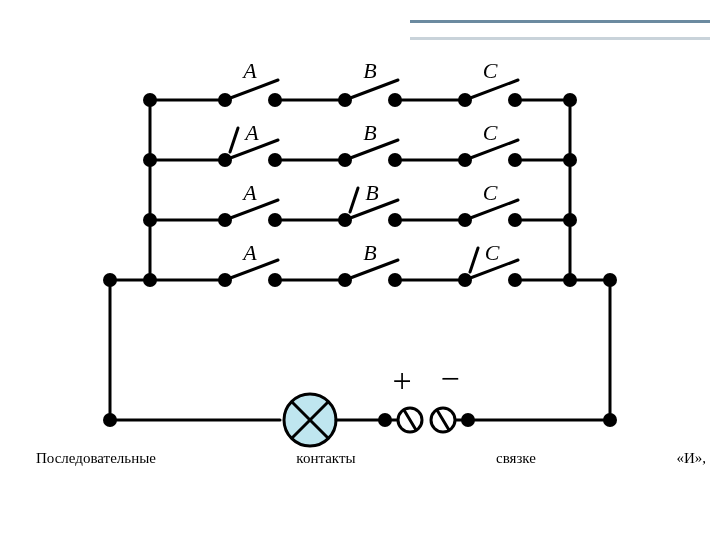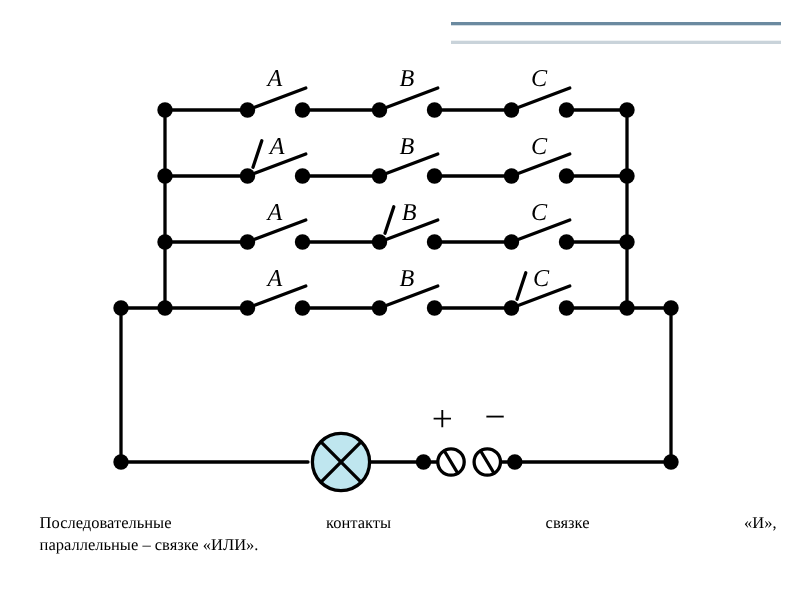--- a/index.html
+++ b/index.html
@@ -18,21 +18,21 @@
     left: 410px;
     width: 300px;
     height: 14px;
     border-top: 3px solid #6b8aa0;
     border-bottom: 3px solid #c9d3da;
   }
   svg { display: block; }
   .caption {
     position: absolute;
     left: 36px;
-    top: 466px;
+    top: 448px;
     width: 670px;
     text-align: justify;
     line-height: 1.35;
   }
 </style>
 </head>
 <body>
 
 <div class="header-bar"></div>
 
@@ -181,14 +181,13 @@
   <g></g>
 </svg>
 
 <div class="caption">
   <div style="display:flex; justify-content:space-between;">
     <span>Последовательные</span>
     <span>контакты</span>
     <span>связке</span>
     <span>«И»,</span>
   </div>
-  <div>параллельные – связке «ИЛИ».</div>
 </div>
 
 </body></html>

